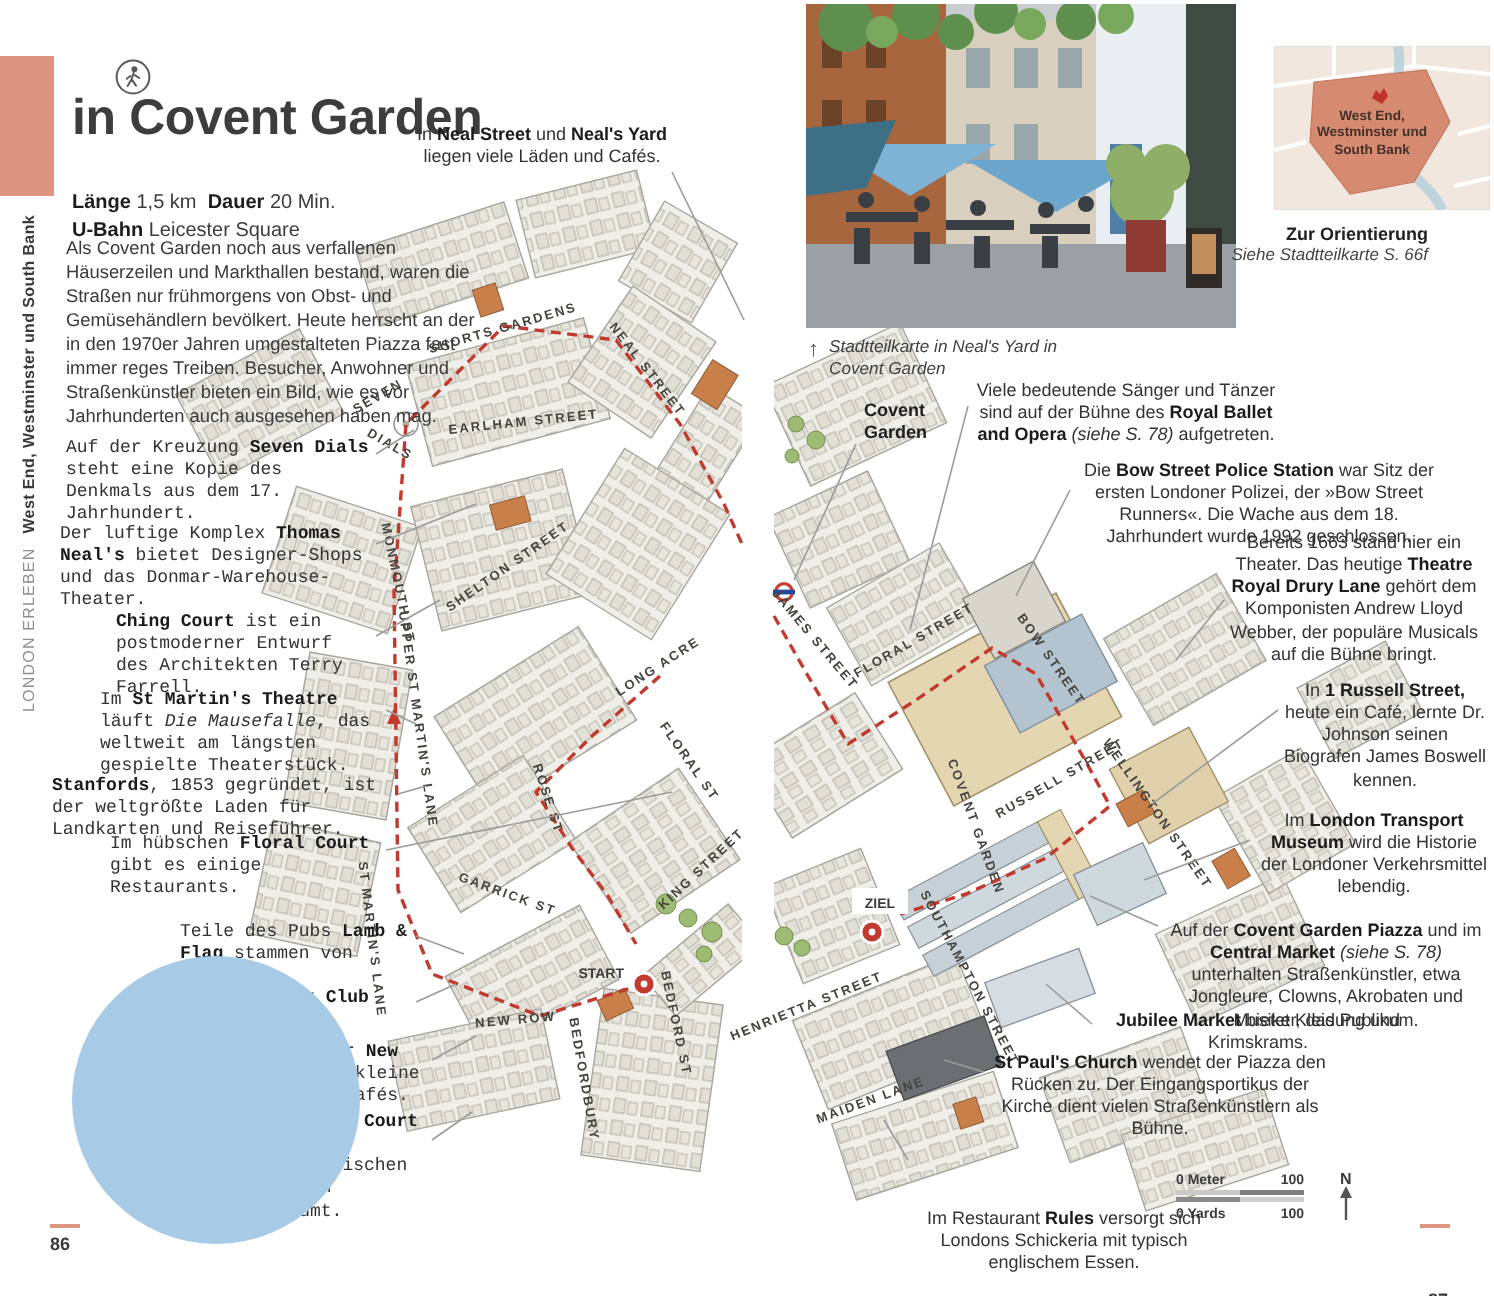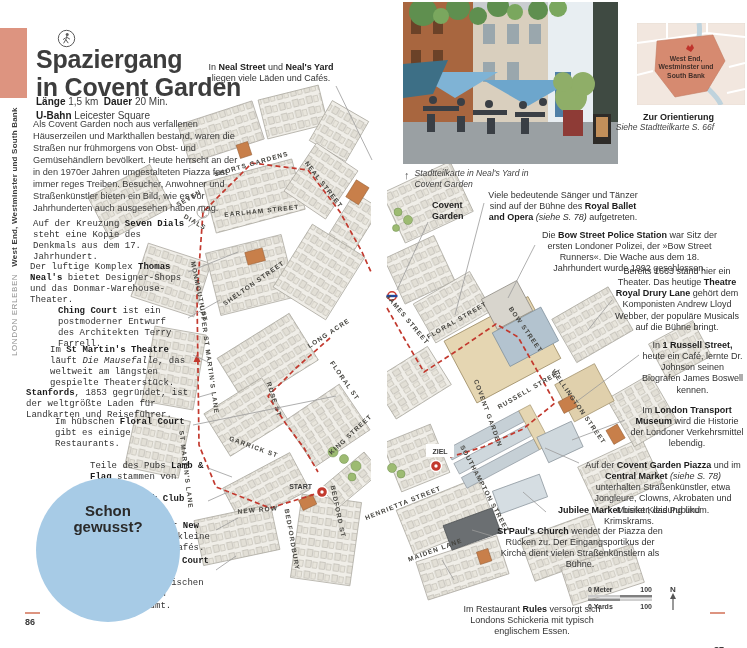--- a/index.html
+++ b/index.html
@@ -235,21 +235,20 @@
   <span class="series">LONDON ERLEBEN</span><span class="section">West End, Westminster und South Bank</span>
 </div>
 
 <svg class="abs" style="left:57px;top:29px;" width="19" height="19" viewBox="0 0 19 19">
   <circle cx="9.5" cy="9.5" r="8.2" fill="none" stroke="#5a5a5a" stroke-width="1"></circle>
   <circle cx="10.2" cy="5.6" r="1.5" fill="#5a5a5a"></circle>
   <path d="M9.8,7.4 L8.8,10.6 L6.8,14 M8.8,10.6 L11,13.8 M8.2,9 L6.4,10.4 M10.4,8.6 L12.6,10" stroke="#5a5a5a" stroke-width="1" fill="none" stroke-linecap="round"></path>
 </svg>
 
 <div class="abs title">
-  <div>Spaziergang</div>
   <div>in Covent Garden</div>
 </div>
 
 <div class="abs stats">
   <div>
     <b>Länge</b>
     <span>1,5 km</span>&nbsp;
     <b>Dauer</b>
     <span>20 Min.</span>
   </div>
@@ -353,19 +352,18 @@
 <div class="ann al" style="left:537px;top:230px;width:185px;"><span>Die </span><span class="seg-b">Bow Street Police Station</span><span> war Sitz der ersten Londoner Polizei, der »Bow Street Runners«. Die Wache aus dem 18. Jahrhundert wurde 1992 geschlossen.</span></div>
 <div class="ann al" style="left:612px;top:266px;width:130px;"><span>Bereits 1663 stand hier ein Theater. Das heutige </span><span class="seg-b">Theatre Royal Drury Lane</span><span> gehört dem Komponisten Andrew Lloyd Webber, der populäre Musicals auf die Bühne bringt.</span></div>
 <div class="ann al" style="left:641px;top:340px;width:103px;"><span>In </span><span class="seg-b">1 Russell Street,</span><span> heute ein Café, lernte Dr. Johnson seinen Biografen James Boswell kennen.</span></div>
 <div class="ann al" style="left:628px;top:405px;width:118px;"><span>Im </span><span class="seg-b">London Transport Museum</span><span> wird die Historie der Londoner Verkehrsmittel lebendig.</span></div>
 <div class="ann al" style="left:582px;top:460px;width:162px;"><span>Auf der </span><span class="seg-b">Covent Garden Piazza</span><span> und im </span><span class="seg-b">Central Market</span><span> </span><span class="seg-i">(siehe S. 78)</span><span> unterhalten Straßenkünstler, etwa Jongleure, Clowns, Akrobaten und Musiker, das Publikum.</span></div>
 <div class="ann al" style="left:549px;top:505px;width:160px;"><span class="seg-b">Jubilee Market</span><span> bietet Kleidung und Krimskrams.</span></div>
 <div class="ann al" style="left:494px;top:526px;width:172px;"><span class="seg-b">St Paul's Church</span><span> wendet der Piazza den Rücken zu. Der Eingangsportikus der Kirche dient vielen Straßenkünstlern als Bühne.</span></div>
 <div class="ann al" style="left:457px;top:604px;width:150px;"><span>Im Restaurant </span><span class="seg-b">Rules</span><span> versorgt sich Londons Schickeria mit typisch englischem Essen.</span></div>
 
 <div class="abs bubble">
-  <h3>Schon gewusst?</h3>
 </div>
 
 <div class="abs prule" style="left:25px;top:612px;"></div>
 <div class="abs pnum" style="left:25px;top:617px;">86</div>
 <div class="abs prule" style="left:710px;top:612px;"></div>
 <div class="abs pnum" style="left:714px;top:617px;margin-top:28px;">87</div>
 
 </body></html>

